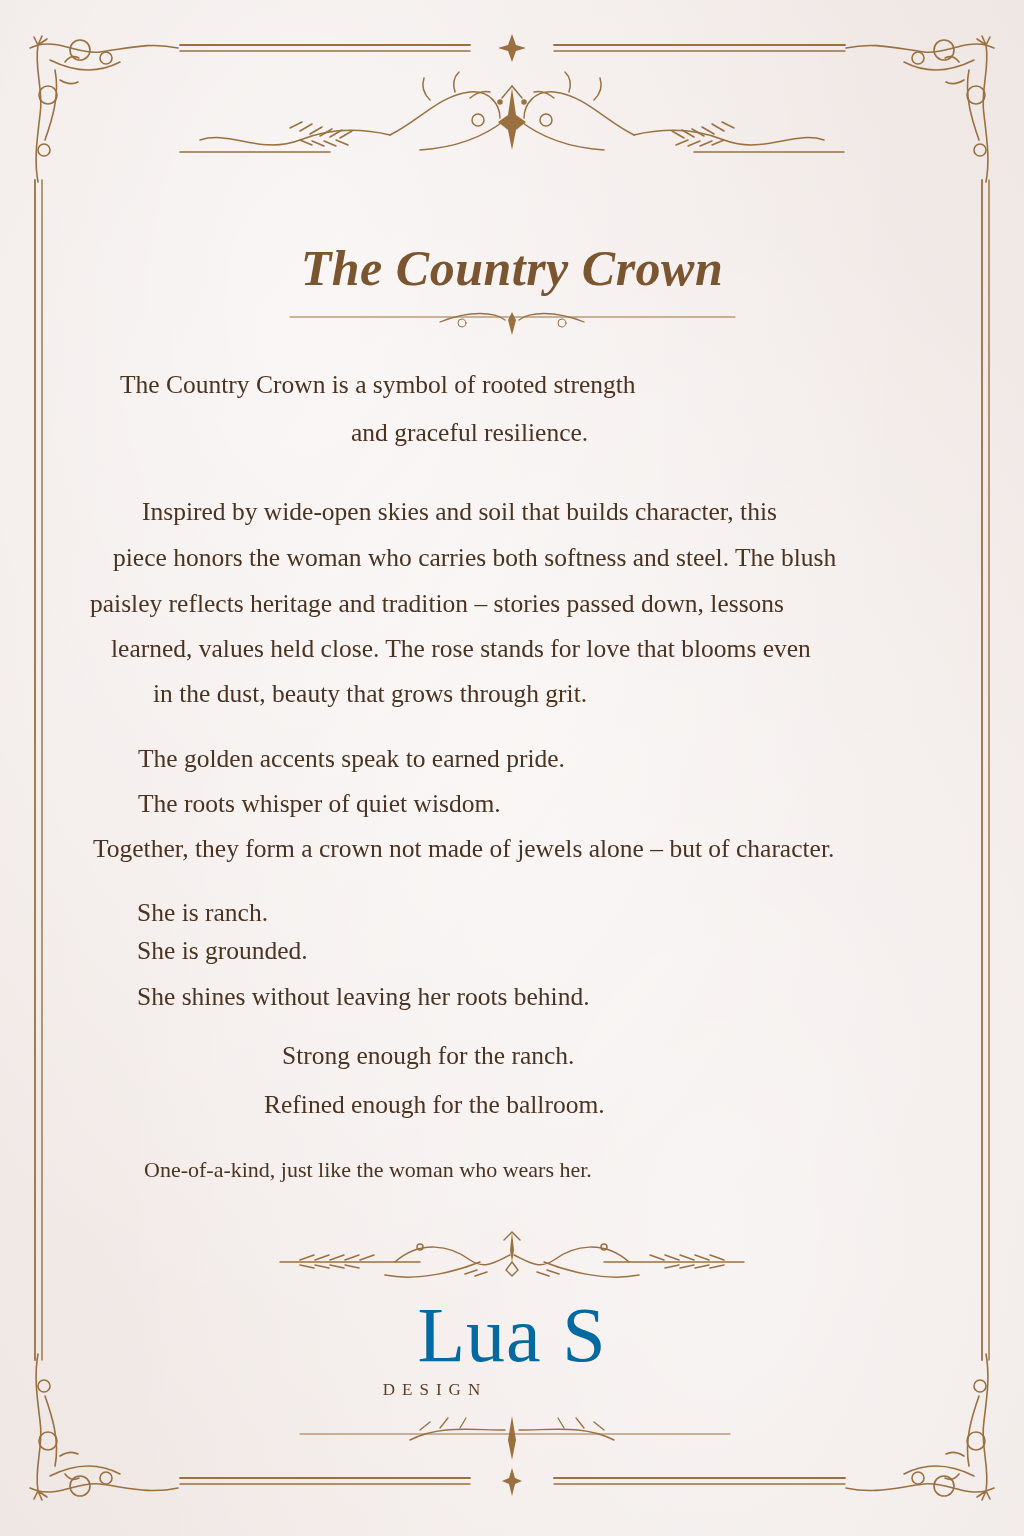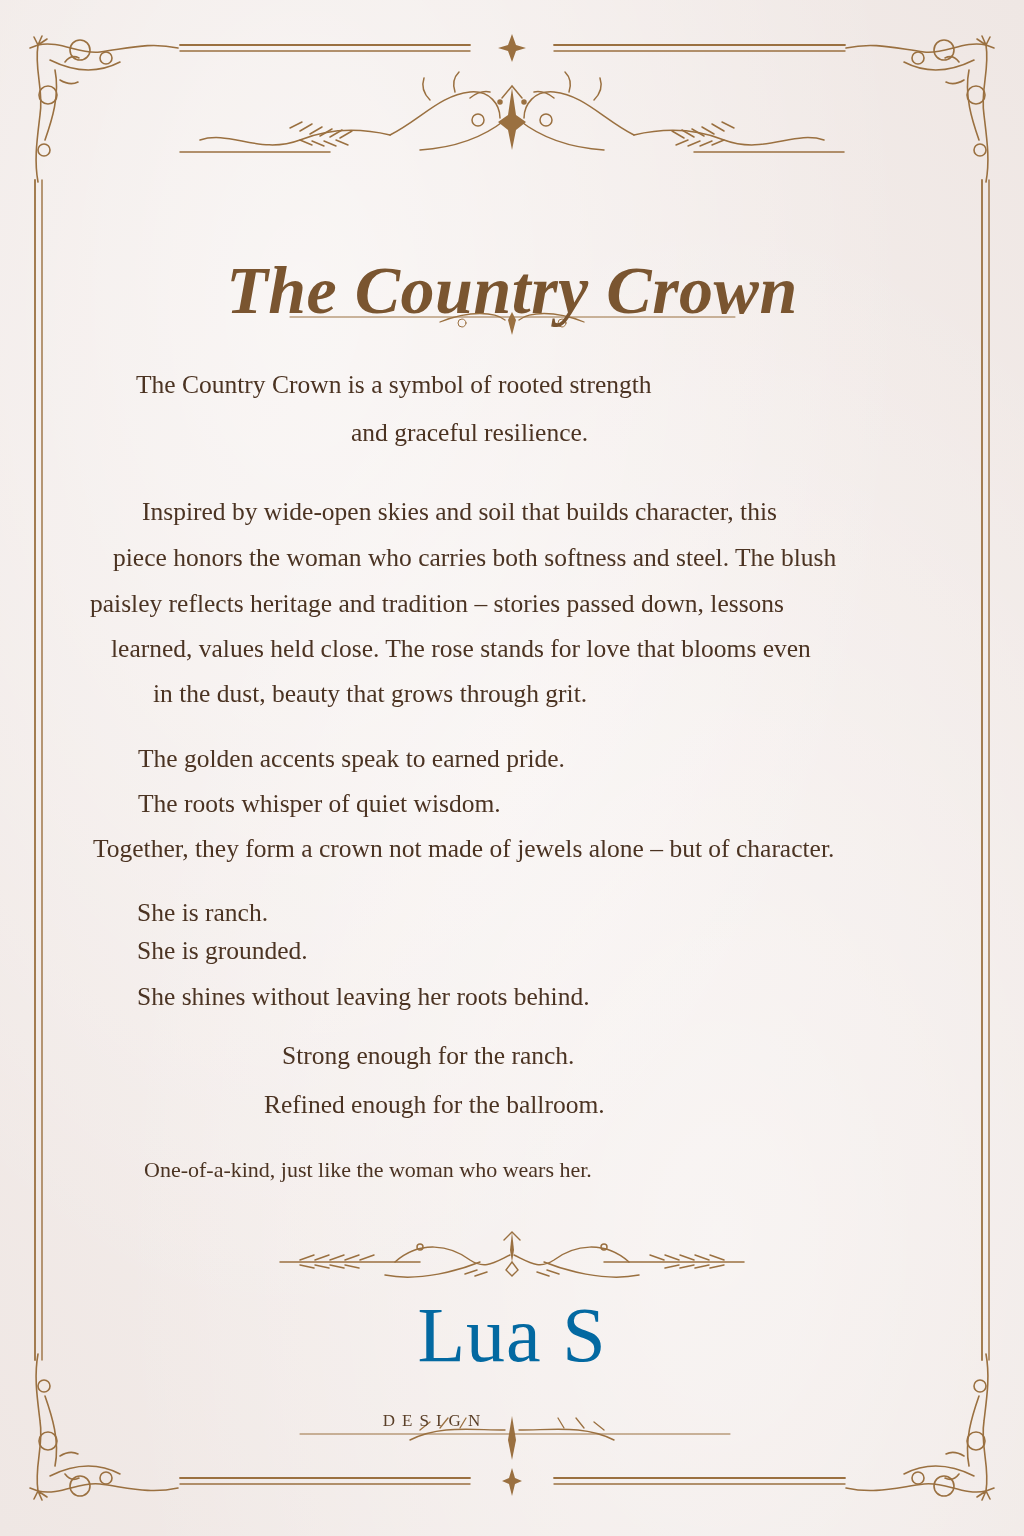--- a/index.html
+++ b/index.html
@@ -11,35 +11,35 @@
       radial-gradient(ellipse at 70% 80%, rgba(255,255,255,0.45), rgba(255,255,255,0) 60%),
       radial-gradient(ellipse at 50% 50%, #f6f0ee, #efe7e4);
     font-family: "DejaVu Serif", serif;
     color: #4a3424;
   }
   .frame { position:absolute; inset:0; pointer-events:none; }
   .frame svg { position:absolute; left:0; top:0; }
   .title {
     position:absolute; left:0; width:1024px; top:205px; text-align:center;
     font-family:"Liberation Serif", serif; font-style:italic;
-    font-size:68px; color:#7a5530; letter-spacing:0.5px;
+    font-size:50px; color:#7a5530; letter-spacing:0.5px;
   }
   .p {
     position:absolute; font-family:"Liberation Serif", serif;
     font-size:25.5px; color:#4b3322; white-space:nowrap;
   }
   .brand {
     position:absolute; left:0; width:1024px; top:1290px; text-align:center;
     font-family:"Liberation Serif", serif; font-size:78px; color:#0369a1;
     letter-spacing:1px;
   }
   .brand-sub {
     position:absolute; left:0; width:856px; top:1380px; text-align:center;
     font-family:"Liberation Serif", serif; font-size:17px; color:#5a3f28;
-    letter-spacing:7px; padding-left:14px; box-sizing:border-box;margin-top:31px;
+    letter-spacing:7px; padding-left:14px; box-sizing:border-box;
   }
 </style>
 </head>
 <body>
 
 <div class="frame">
   <svg width="1024" height="1536" viewBox="0 0 1024 1536">
     <g fill="none" stroke="#9a7040" stroke-linecap="round">
 
       <line x1="180" y1="45" x2="470" y2="45" stroke-width="1.8"></line>
@@ -112,21 +112,21 @@
       <path d="M410 1440 C 440 1425, 470 1430, 505 1430 M614 1440 C 584 1425, 554 1430, 519 1430" stroke-width="1.4"></path>
       <path d="M420 1430 l 10 -8 M440 1428 l 8 -10 M460 1428 l 6 -10 M604 1430 l -10 -8 M584 1428 l -8 -10 M564 1428 l -6 -10" stroke-width="1.3"></path>
       <path d="M512 1416 L516 1440 L512 1460 L508 1440 Z" fill="#9a7040" stroke="none"></path>
       <path d="M512 1468 L515 1478 L522 1481 L515 1484 L512 1496 L509 1484 L502 1481 L509 1478 Z" fill="#9a7040" stroke="none"></path>
     </g>
   </svg>
 </div>
 
 <h1 class="title">The Country Crown</h1>
 
-<div class="p" style="left:120px; top:370px;margin-left:16px;">The Country Crown is a symbol of rooted strength</div>
+<div class="p" style="left:120px; top:370px;">The Country Crown is a symbol of rooted strength</div>
 <div class="p" style="left:351px; top:418px;">and graceful resilience.</div>
 
 <div class="p" style="left:142px; top:497px;">Inspired by wide-open skies and soil that builds character, this</div>
 <div class="p" style="left:113px; top:543px;">piece honors the woman who carries both softness and steel. The blush</div>
 <div class="p" style="left:90px; top:589px;">paisley reflects heritage and tradition – stories passed down, lessons</div>
 <div class="p" style="left:111px; top:634px;">learned, values held close. The rose stands for love that blooms even</div>
 <div class="p" style="left:111px; top:679px;margin-left:42px;">in the dust, beauty that grows through grit.</div>
 
 <div class="p" style="left:138px; top:744px;">The golden accents speak to earned pride.</div>
 <div class="p" style="left:138px; top:789px;">The roots whisper of quiet wisdom.</div>

